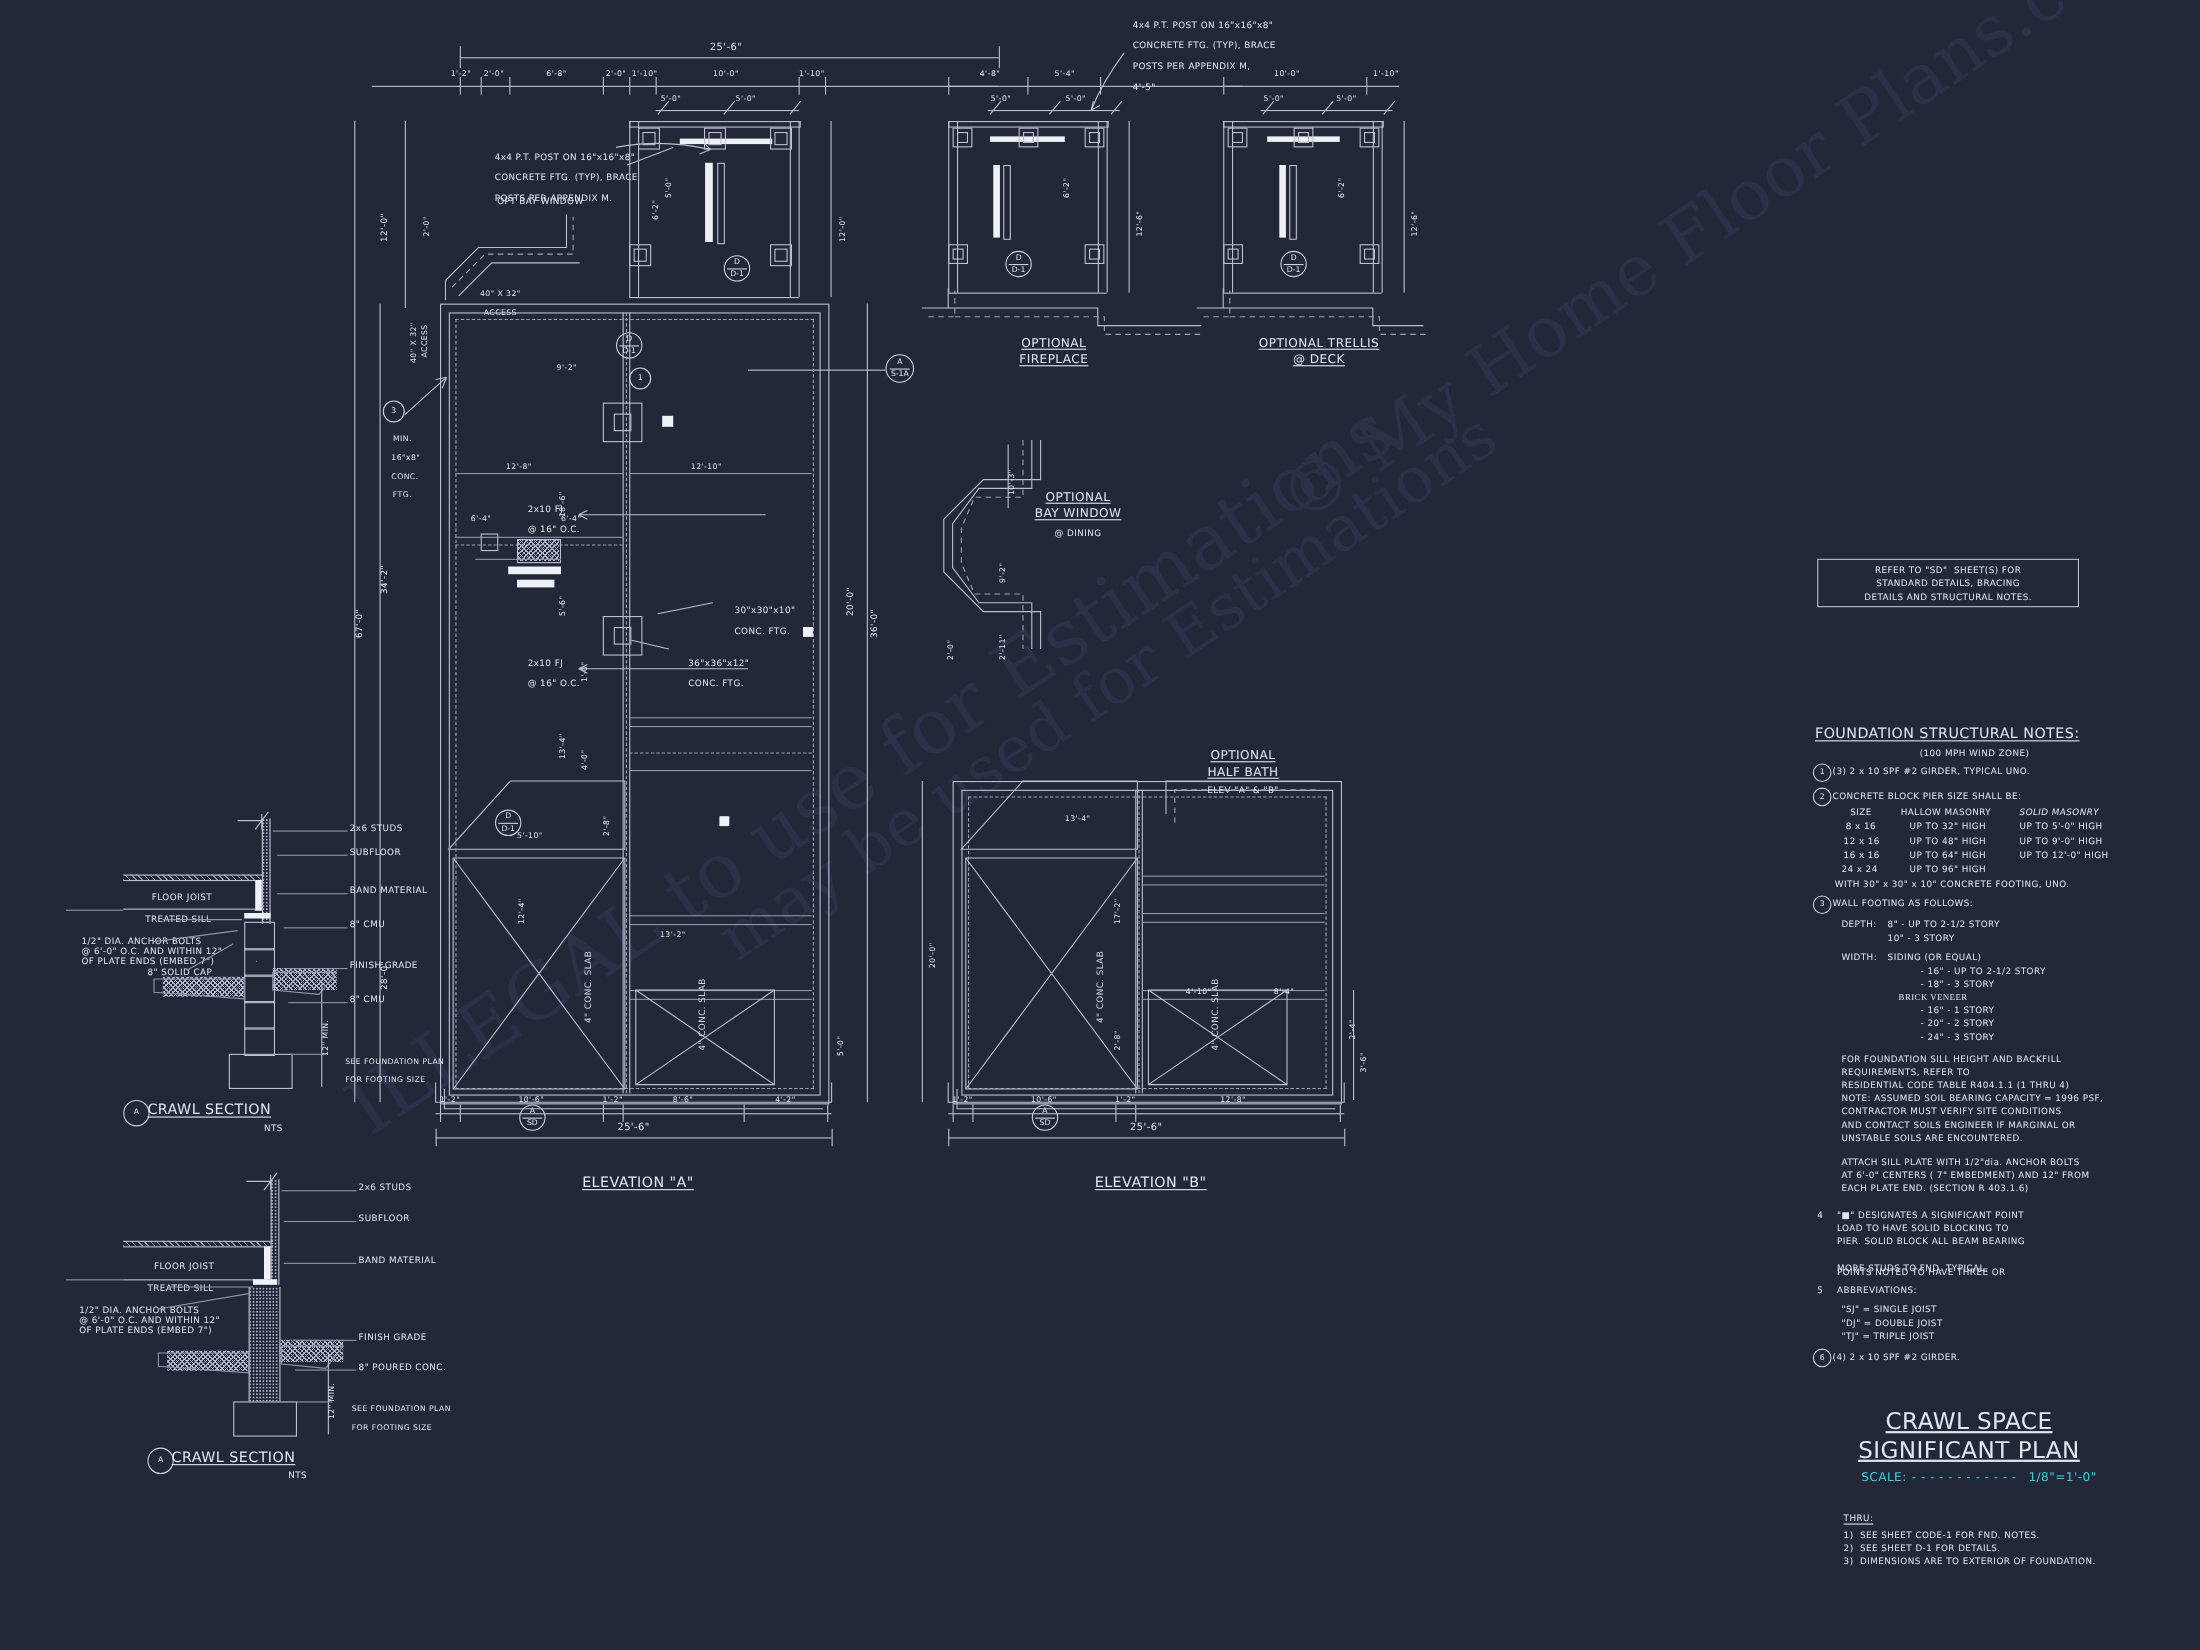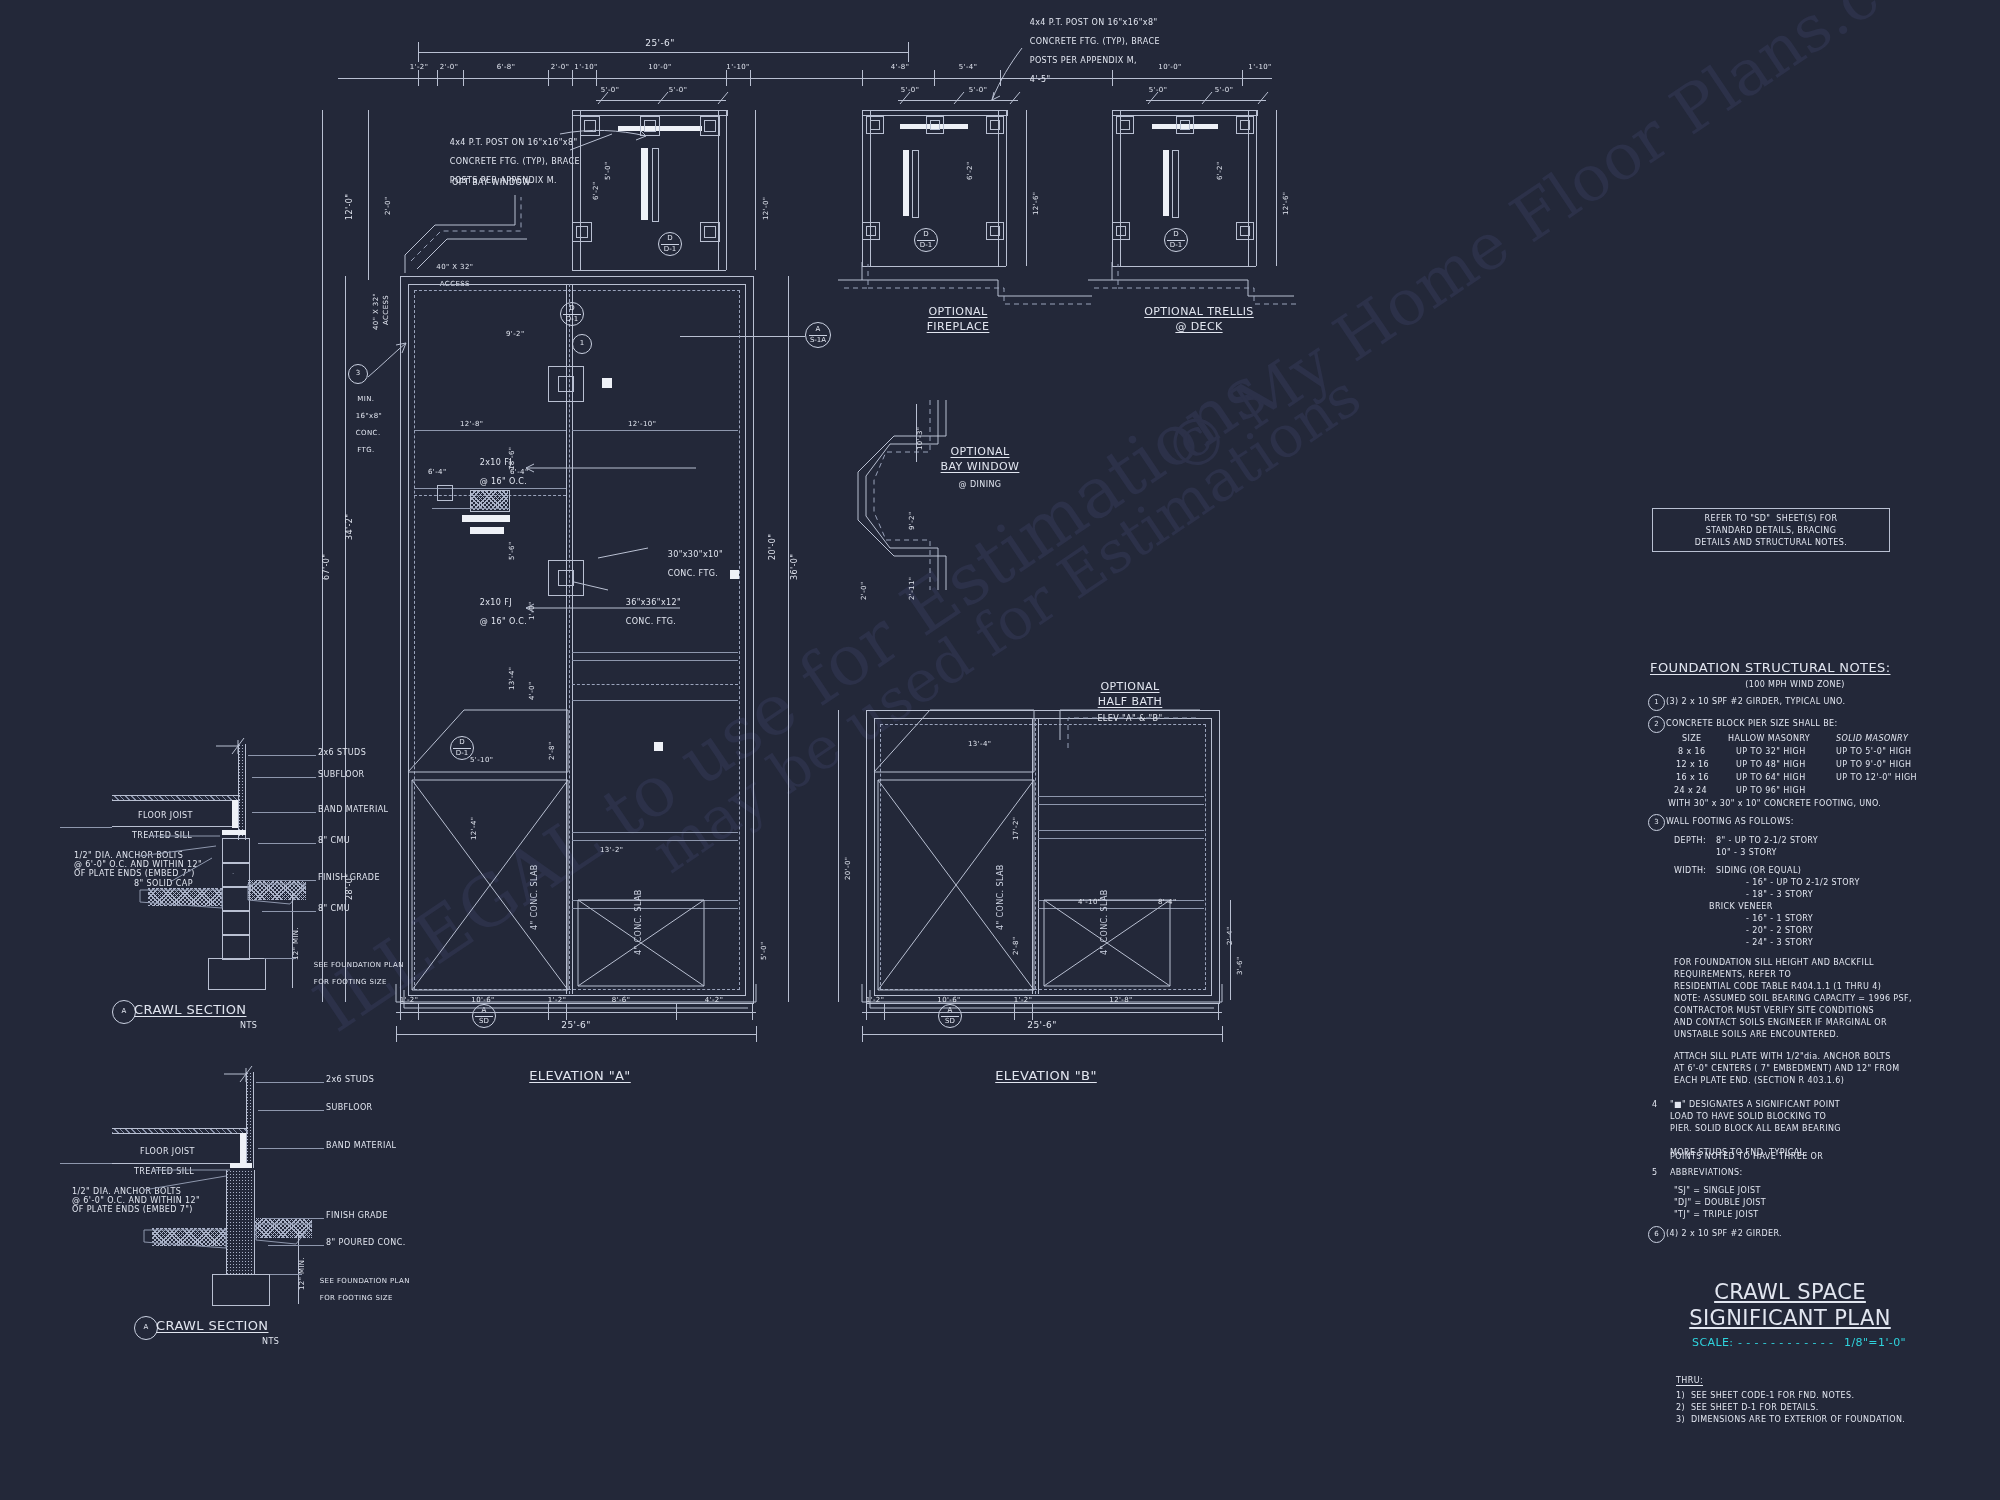--- a/index.html
+++ b/index.html
@@ -729,21 +729,21 @@
     <div class="t s8" style="left:16px;top:157px;">WALL FOOTING AS FOLLOWS:</div>
 
     <div class="t s8" style="left:24px;top:176px;">DEPTH:</div>
     <div class="t s8" style="left:66px;top:176px;">8" - UP TO 2-1/2 STORY</div>
     <div class="t s8" style="left:66px;top:188px;">10" - 3 STORY</div>
 
     <div class="t s8" style="left:24px;top:206px;">WIDTH:</div>
     <div class="t s8" style="left:66px;top:206px;">SIDING (OR EQUAL)</div>
     <div class="t s8" style="left:96px;top:218px;">- 16" - UP TO 2-1/2 STORY</div>
     <div class="t s8" style="left:96px;top:230px;">- 18" - 3 STORY</div>
-    <div class="t s8" style="left:59px;top:242px;">BRICK VENEER</div>
+    <div class="t s8" style="left:76px;top:242px;font-family:Liberation Serif, serif;">BRICK VENEER</div>
     <div class="t s8" style="left:96px;top:254px;">- 16" - 1 STORY</div>
     <div class="t s8" style="left:96px;top:266px;">- 20" - 2 STORY</div>
     <div class="t s8" style="left:96px;top:278px;">- 24" - 3 STORY</div>
 
     <div class="t s8" style="left:24px;top:298px;">FOR FOUNDATION SILL HEIGHT AND BACKFILL</div>
     <div class="t s8" style="left:24px;top:310px;">REQUIREMENTS, REFER TO</div>
     <div class="t s8" style="left:24px;top:322px;text-align:right;">RESIDENTIAL CODE TABLE R404.1.1 (1 THRU 4)</div>
     <div class="t s8" style="left:24px;top:334px;">NOTE: ASSUMED SOIL BEARING CAPACITY = 1996 PSF,</div>
     <div class="t s8" style="left:24px;top:346px;">CONTRACTOR MUST VERIFY SITE CONDITIONS</div>
     <div class="t s8" style="left:24px;top:358px;">AND CONTACT SOILS ENGINEER IF MARGINAL OR</div>

